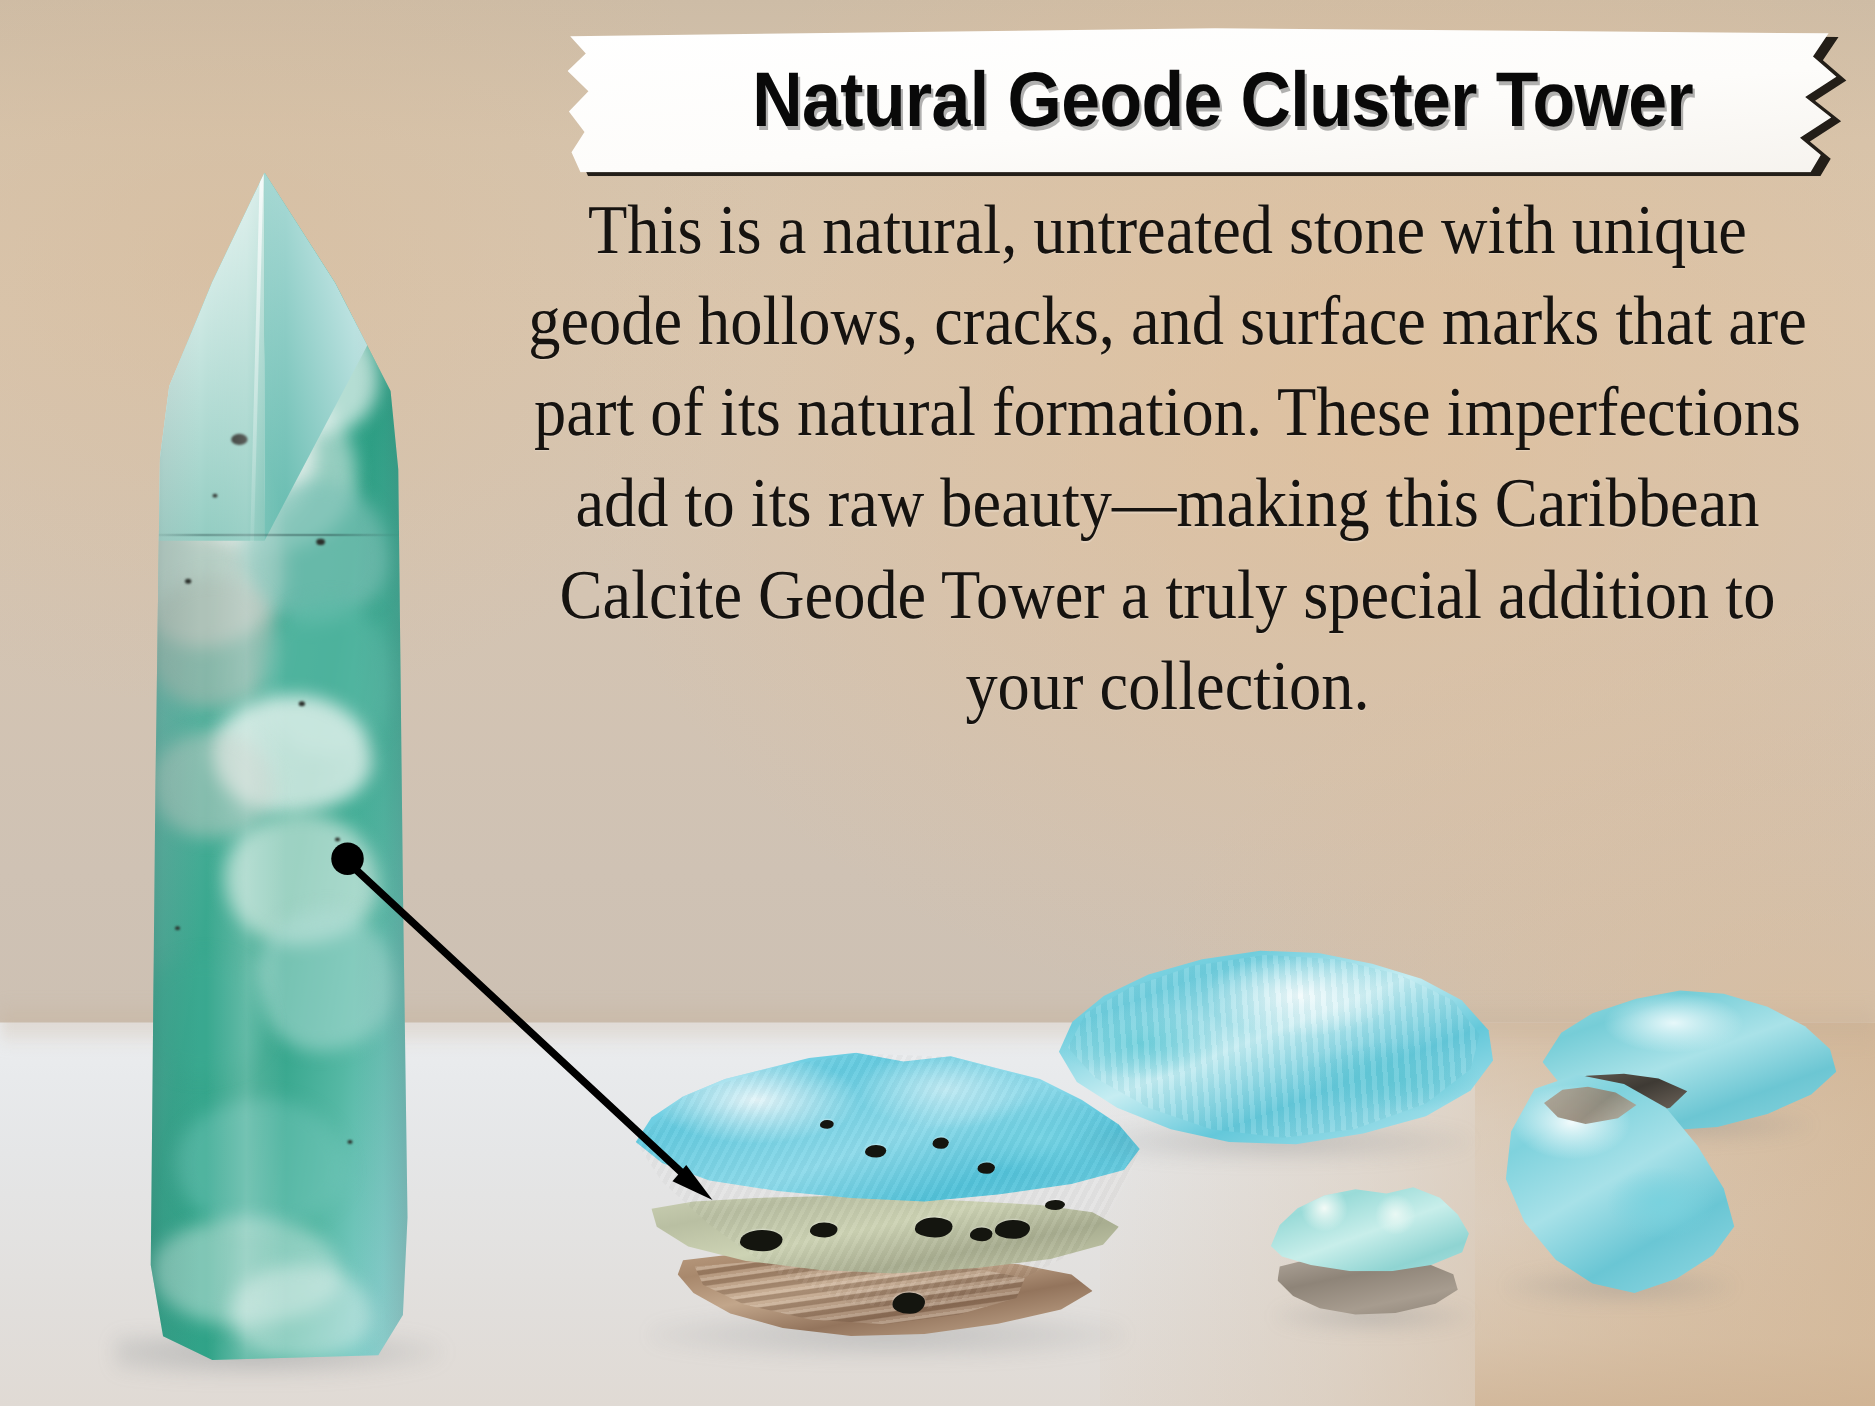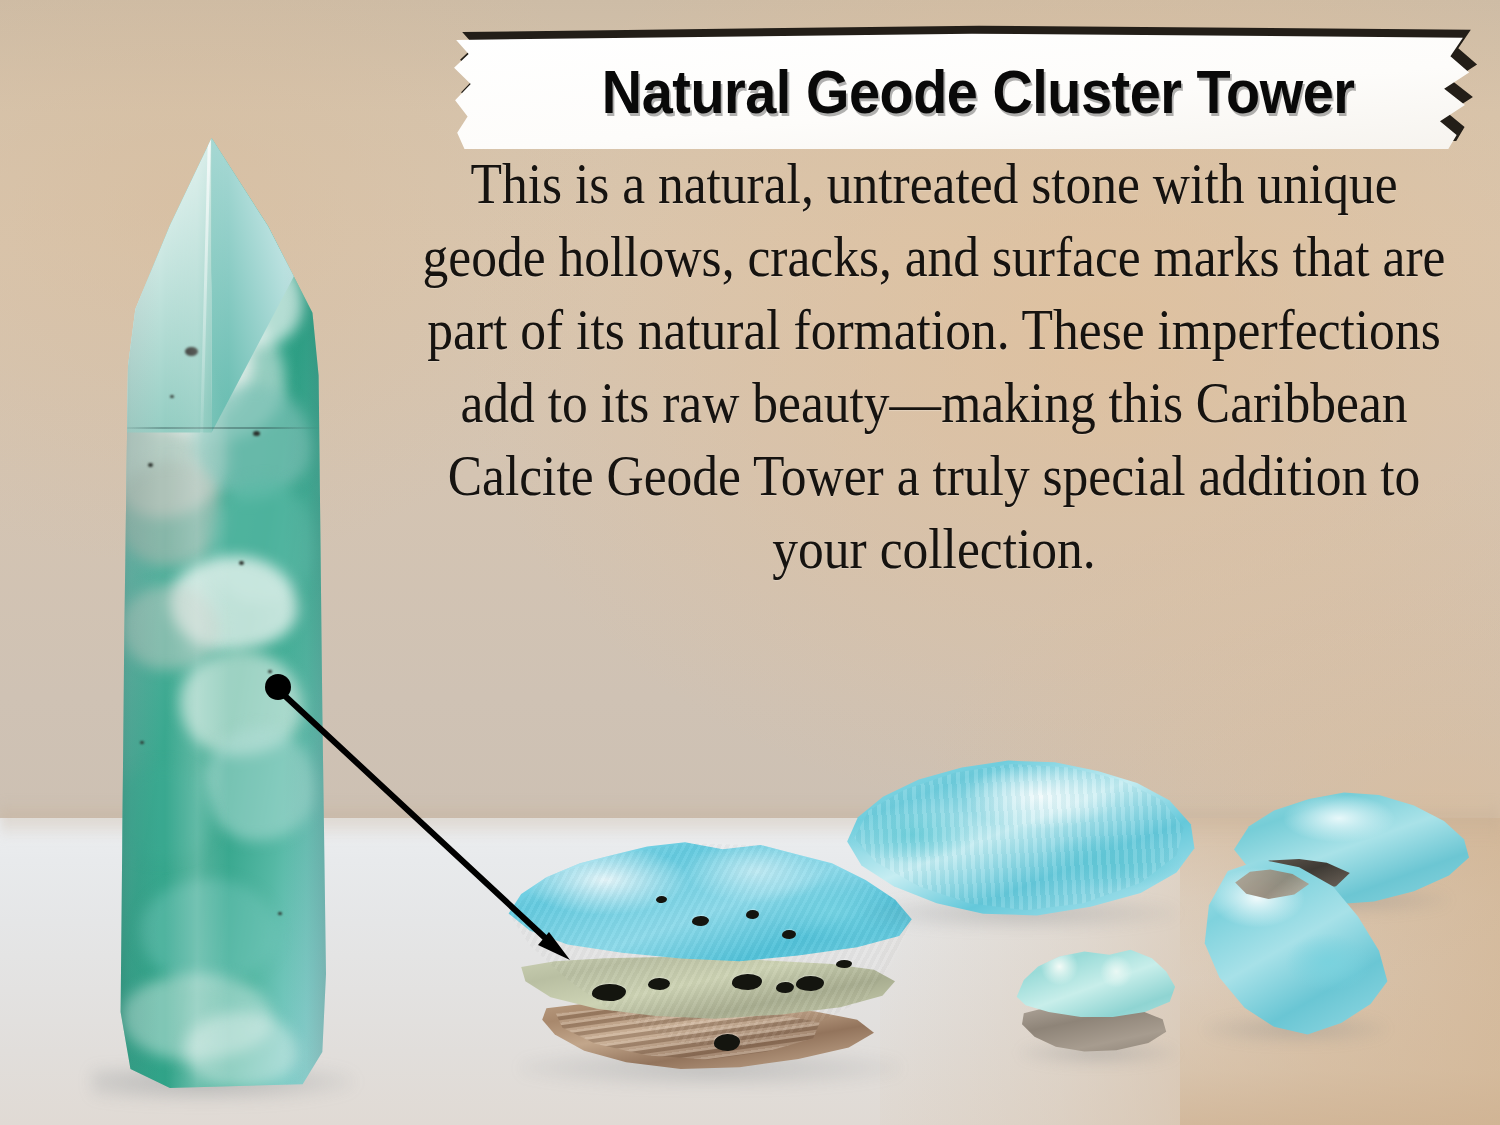--- a/index.html
+++ b/index.html
@@ -102,21 +102,21 @@
     clip-path: polygon(
       0.4% 6%, 1.6% 18%, 0.2% 30%, 1.8% 44%, 0.3% 58%, 1.5% 72%, 0.5% 86%, 1.2% 100%,
       95.8% 100%, 96.6% 88%, 95.0% 76%, 97.4% 62%, 95.4% 48%, 97.8% 34%, 96.0% 20%, 97.2% 4%,
       50% 0.6%
     );
     opacity: 0.92;
   }
   .banner {
     position: absolute;
     left: 0;
-    top: 17px;
+    top: 6px;
     width: 1040px;
     height: 116px;
     background: linear-gradient(175deg, #ffffff 0%, #fdfcfa 58%, #f6f3ee 100%);
     clip-path: polygon(
       0.4% 6%, 1.6% 18%, 0.2% 30%, 1.8% 44%, 0.3% 58%, 1.5% 72%, 0.5% 86%, 1.2% 100%,
       95.8% 100%, 96.6% 88%, 95.0% 76%, 97.4% 62%, 95.4% 48%, 97.8% 34%, 96.0% 20%, 97.2% 4%,
       50% 0.6%
     );
     display: flex;
     align-items: center;

